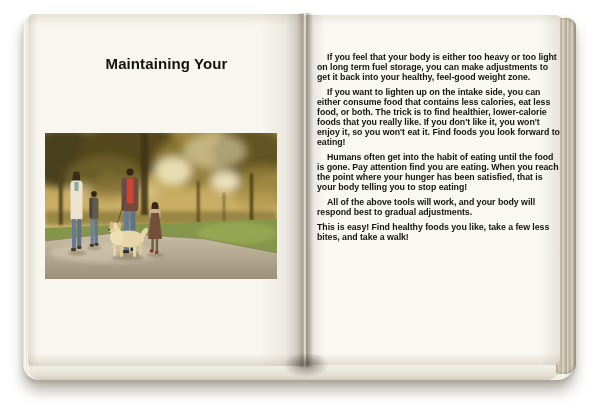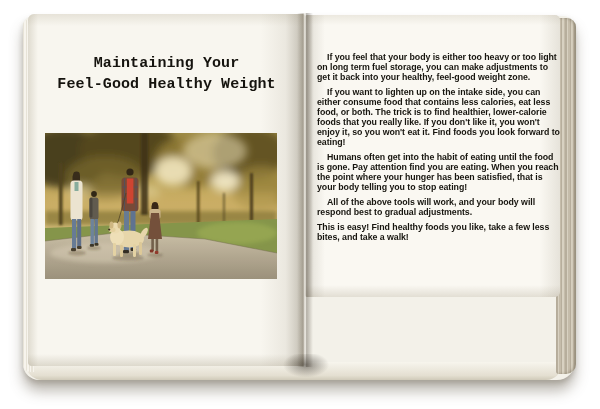--- a/index.html
+++ b/index.html
@@ -41,24 +41,23 @@
   .page { position: absolute; }
   .page-left {
     left: 8px; top: 2px; width: 277px; height: 352px;
     background-color: #f8f6ef;
     background-image:
       linear-gradient(to bottom, rgba(160,150,125,0.20), rgba(0,0,0,0) 12px),
       linear-gradient(to bottom, rgba(0,0,0,0) calc(100% - 12px), rgba(150,140,115,0.28)),
       linear-gradient(to right, rgba(150,140,115,0.25), rgba(0,0,0,0) 10px),
       linear-gradient(to right, rgba(0,0,0,0) 84%, rgba(120,108,85,0.10) 93%, rgba(92,82,62,0.38) 100%);
     border-radius: 6px 2px 2px 4px;
-    font-family: Liberation Mono, monospace;
   }
   .page-right {
-    left: 285px; top: 3px; width: 255px; height: 282px;
+    left: 285px; top: 3px; width: 255px; height: 350px;
     background-color: #faf8f2;
     background-image:
       linear-gradient(to right, rgba(95,85,65,0.38), rgba(95,85,65,0.10) 9px, rgba(0,0,0,0) 20px),
       linear-gradient(to bottom, rgba(160,150,125,0.16), rgba(0,0,0,0) 10px),
       linear-gradient(to bottom, rgba(0,0,0,0) calc(100% - 12px), rgba(150,140,115,0.24)),
       linear-gradient(to right, rgba(0,0,0,0) 92%, rgba(140,130,108,0.18) 100%);
     border-radius: 2px 5px 5px 2px;
   }
   .spine-crease {
     position: absolute; left: 277px; top: 1px; width: 16px; height: 354px;
@@ -114,21 +113,20 @@
   <div class="book">
 
     <div class="under-stack"></div>
     <div class="bottom-edge"></div>
     <div class="left-edge"></div>
     <div class="right-edge"></div>
 
     <div class="page page-left">
       <div class="page-title">
         <span>Maintaining Your</span><br>
-        <span>Feel-Good Healthy Weight</span>
       </div>
 
       <div class="photo-frame">
         <svg width="232" height="146" viewBox="0 0 232 146" role="img">
           <defs>
             <filter id="f4" x="-50%" y="-50%" width="200%" height="200%">
                 <feGaussianBlur stdDeviation="4"></feGaussianBlur>
               </filter>
             <filter id="f2" x="-50%" y="-50%" width="200%" height="200%">
                 <feGaussianBlur stdDeviation="2"></feGaussianBlur>

